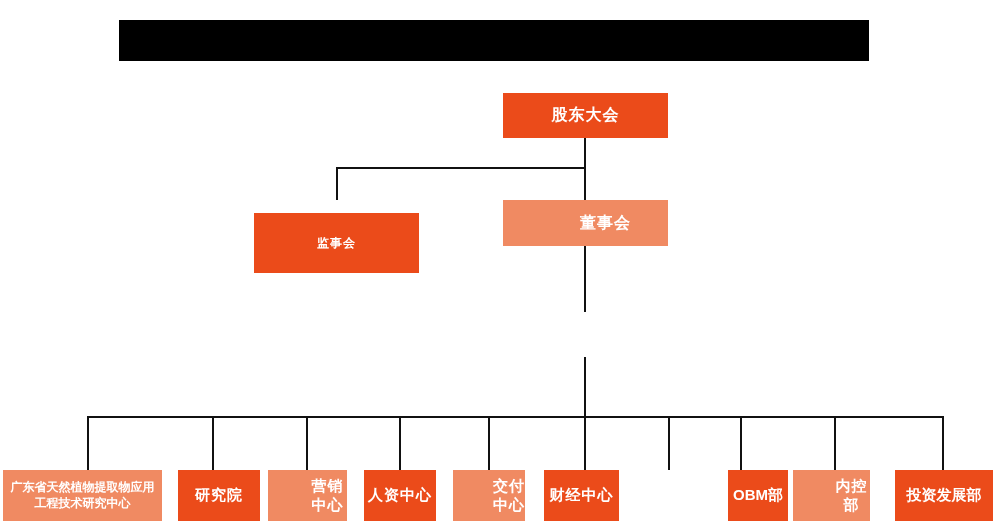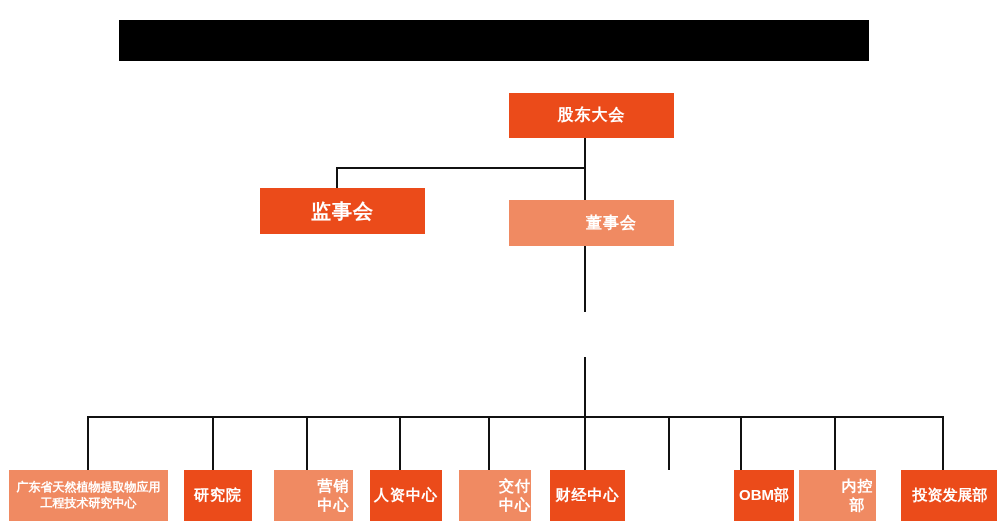--- a/index.html
+++ b/index.html
@@ -26,37 +26,36 @@
   .node {
     position: absolute;
     display: flex;
     align-items: center;
     justify-content: center;
     text-align: center;
     color: #ffffff;
     font-weight: bold;
     box-sizing: border-box;
     letter-spacing: 1px;
-    margin-left: 6px;
   }
   .primary   { background: var(--primary, #EB4B1A); }
   .secondary { background: var(--secondary, #F08A62); padding-left: 40px; }
   .line {
     position: absolute;
     background: var(--connector, #111);
   }
   
   .n-root  { left: 503px; top: 93px;  width: 165px; height: 45px; font-size: 16px; }
-  .n-sup   { left: 254px; top: 188px; width: 165px; height: 46px; font-size: 20px; }
+  .n-sup   { left: 254px; top: 213px; width: 165px; height: 60px; font-size: 12px; }
   .n-board { left: 503px; top: 200px; width: 165px; height: 46px; font-size: 16px; }
   .n-mgmt  { left: 503px; top: 312px; width: 165px; height: 45px; font-size: 16px; }
   
   .dept { top: 470px; height: 51px; font-size: 15px; }
   .d1  { left: 3px;   width: 159px; font-size: 12px; line-height: 1.3; letter-spacing: 0; padding: 2px; }
-  .d2  { left: 178px; width: 68px; }
+  .d2  { left: 178px; width: 82px; }
   .d3  { left: 268px; width: 79px; }
   .d4  { left: 364px; width: 72px; }
   .d5  { left: 453px; width: 72px; }
   .d6  { left: 544px; width: 75px; }
   .d7  { left: 643px; width: 52px; letter-spacing: 0; }
   .d8  { left: 728px; width: 60px; letter-spacing: 0; }
   .d9  { left: 793px; width: 77px; }
   .d10 { left: 895px; width: 98px; letter-spacing: 0; }
   
   .l-root-down   { left: 584px; top: 138px; width: 2px;   height: 62px; }

